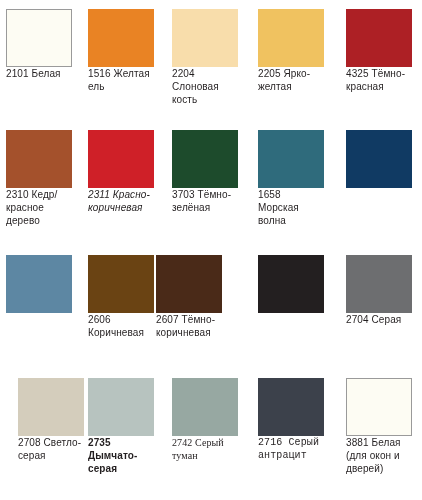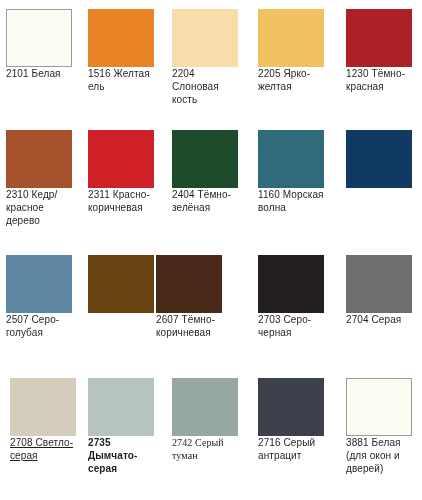--- a/index.html
+++ b/index.html
@@ -62,79 +62,78 @@
       <div class="swatch-cell" style="left: 172px;">
         <div class="swatch-chip" style="background: rgb(248, 221, 171); width: 66px; height: 58px;"></div>
         <div class="swatch-label">2204 Слоновая кость</div>
       </div>
       <div class="swatch-cell" style="left: 258px;">
         <div class="swatch-chip" style="background: rgb(240, 194, 96); width: 66px; height: 58px;"></div>
         <div class="swatch-label">2205 Ярко-желтая</div>
       </div>
       <div class="swatch-cell" style="left: 346px;">
         <div class="swatch-chip" style="background: rgb(173, 32, 37); width: 66px; height: 58px;"></div>
-        <div class="swatch-label">1230 Тёмно-красная</div>
+        <div class="swatch-label">4325 Тёмно-красная</div>
       </div>
     </div>
     <div class="swatch-row" style="top: 130px;">
       <div class="swatch-cell" style="left: 6px;">
         <div class="swatch-chip" style="background: rgb(164, 81, 44); width: 66px; height: 58px;"></div>
         <div class="swatch-label">2310 Кедр/красное дерево</div>
       </div>
-      <div class="swatch-cell" style="left: 88px;">
+      <div class="swatch-cell" style="left: 88px; font-style: italic;">
         <div class="swatch-chip" style="background: rgb(207, 32, 40); width: 66px; height: 58px;"></div>
         <div class="swatch-label">2311 Красно-коричневая</div>
       </div>
       <div class="swatch-cell" style="left: 172px;">
         <div class="swatch-chip" style="background: rgb(29, 75, 44); width: 66px; height: 58px;"></div>
-        <div class="swatch-label">2404 Тёмно-зелёная</div>
+        <div class="swatch-label">3703 Тёмно-зелёная</div>
       </div>
       <div class="swatch-cell" style="left: 258px;">
         <div class="swatch-chip" style="background: rgb(47, 107, 124); width: 66px; height: 58px;"></div>
-        <div class="swatch-label">1160 Морская волна</div>
+        <div class="swatch-label">1658 Морская волна</div>
       </div>
       <div class="swatch-cell" style="left: 346px;">
         <div class="swatch-chip" style="background: rgb(16, 58, 99); width: 66px; height: 58px;"></div>
       </div>
     </div>
     <div class="swatch-row" style="top: 255px;">
       <div class="swatch-cell" style="left: 6px;">
         <div class="swatch-chip" style="background: rgb(93, 135, 163); width: 66px; height: 58px;"></div>
-        <div class="swatch-label">2507 Серо-голубая</div>
       </div>
       <div class="swatch-cell" style="left: 88px;">
         <div class="swatch-chip" style="background: rgb(106, 67, 19); width: 66px; height: 58px;"></div>
+        <div class="swatch-label">2606 Коричневая</div>
       </div>
       <div class="swatch-cell" style="left: 156px;">
         <div class="swatch-chip" style="background: rgb(74, 42, 24); width: 66px; height: 58px;"></div>
         <div class="swatch-label">2607 Тёмно-коричневая</div>
       </div>
       <div class="swatch-cell" style="left: 258px;">
         <div class="swatch-chip" style="background: rgb(35, 31, 32); width: 66px; height: 58px;"></div>
-        <div class="swatch-label">2703 Серо-черная</div>
       </div>
       <div class="swatch-cell" style="left: 346px;">
         <div class="swatch-chip" style="background: rgb(109, 110, 112); width: 66px; height: 58px;"></div>
         <div class="swatch-label">2704 Серая</div>
       </div>
     </div>
     <div class="swatch-row" style="top: 378px;">
-      <div class="swatch-cell" style="left: 10px; text-decoration: underline;">
+      <div class="swatch-cell" style="left: 18px;">
         <div class="swatch-chip" style="background: rgb(212, 205, 188); width: 66px; height: 58px;"></div>
         <div class="swatch-label">2708 Светло-серая</div>
       </div>
       <div class="swatch-cell" style="left: 88px; font-weight: bold;">
         <div class="swatch-chip" style="background: rgb(183, 195, 191); width: 66px; height: 58px;"></div>
         <div class="swatch-label">2735 Дымчато-серая</div>
       </div>
       <div class="swatch-cell" style="left: 172px; font-family: Liberation Serif, serif;">
         <div class="swatch-chip" style="background: rgb(151, 168, 162); width: 66px; height: 58px;"></div>
         <div class="swatch-label">2742 Серый туман</div>
       </div>
-      <div class="swatch-cell" style="left: 258px;">
+      <div class="swatch-cell" style="left: 258px; font-family: Liberation Mono, monospace;">
         <div class="swatch-chip" style="background: rgb(60, 65, 75); width: 66px; height: 58px;"></div>
         <div class="swatch-label">2716 Серый антрацит</div>
       </div>
       <div class="swatch-cell" style="left: 346px;">
         <div class="swatch-chip bordered" style="background: rgb(253, 252, 243); width: 66px; height: 58px;"></div>
         <div class="swatch-label">3881 Белая (для окон и дверей)</div>
       </div>
     </div>
   </div>
 

